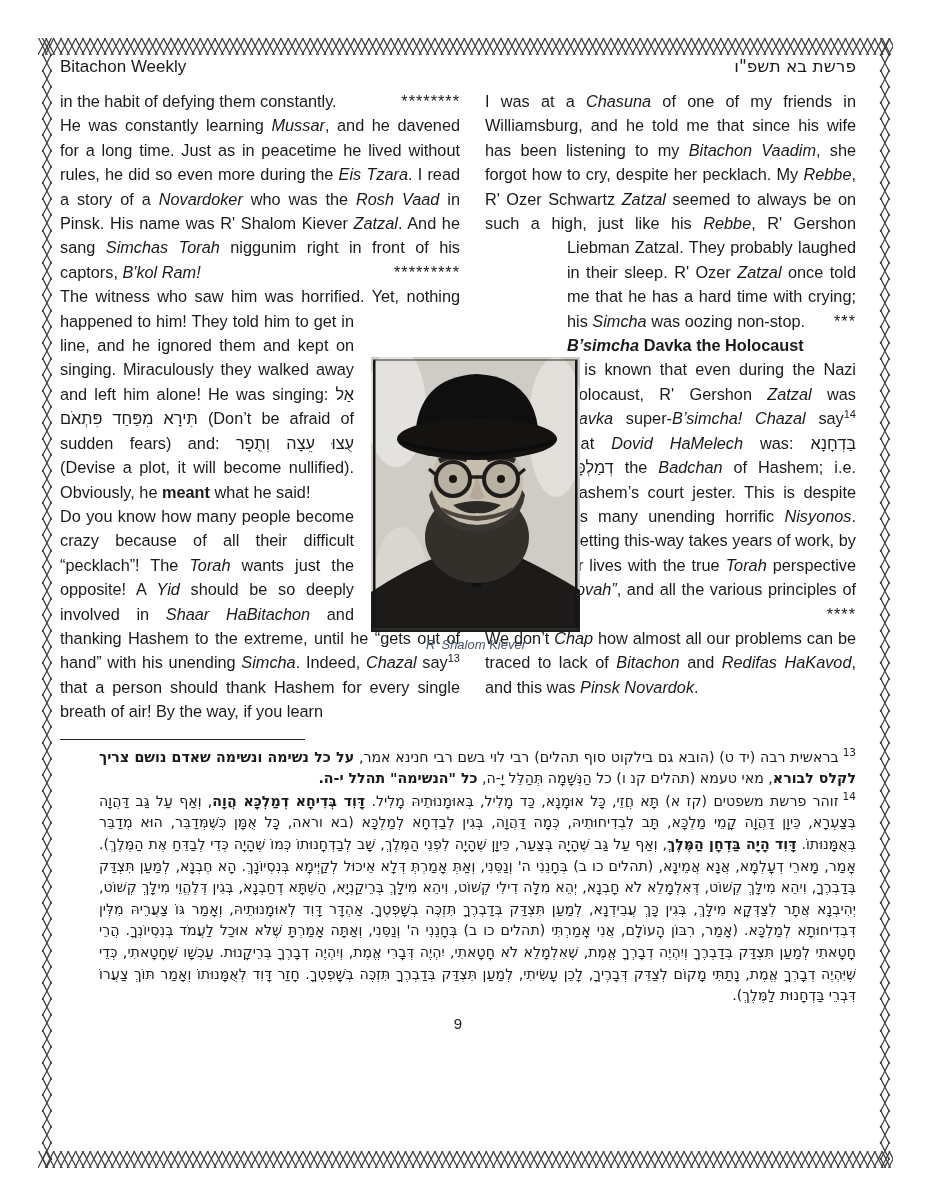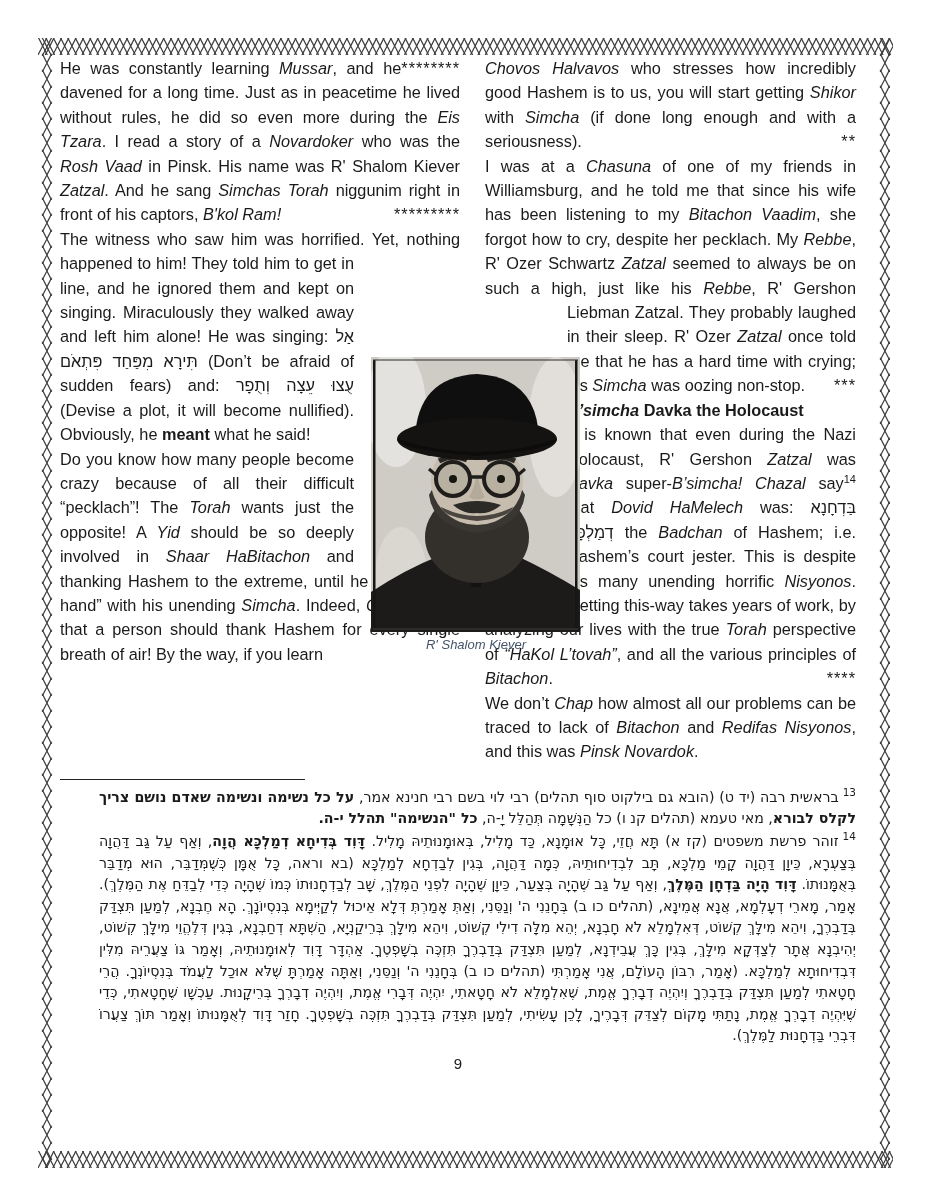--- a/index.html
+++ b/index.html
@@ -55,34 +55,37 @@
 
 <div class="page">
 
   <div class="bx bx-top">╳╳╳╳╳╳╳╳╳╳╳╳╳╳╳╳╳╳╳╳╳╳╳╳╳╳╳╳╳╳╳╳╳╳╳╳╳╳╳╳╳╳╳╳╳╳╳╳╳╳╳╳╳╳╳╳╳╳╳╳╳╳╳╳╳╳╳╳╳╳╳╳╳╳╳╳╳╳╳╳╳╳╳╳╳╳╳╳╳╳╳╳╳╳╳╳╳╳╳╳╳╳╳╳╳╳╳╳╳╳╳╳╳╳╳╳╳╳╳╳</div>
   <div class="bx bx-bottom">╳╳╳╳╳╳╳╳╳╳╳╳╳╳╳╳╳╳╳╳╳╳╳╳╳╳╳╳╳╳╳╳╳╳╳╳╳╳╳╳╳╳╳╳╳╳╳╳╳╳╳╳╳╳╳╳╳╳╳╳╳╳╳╳╳╳╳╳╳╳╳╳╳╳╳╳╳╳╳╳╳╳╳╳╳╳╳╳╳╳╳╳╳╳╳╳╳╳╳╳╳╳╳╳╳╳╳╳╳╳╳╳╳╳╳╳╳╳╳╳</div>
   <div class="bx bx-left">╳╳╳╳╳╳╳╳╳╳╳╳╳╳╳╳╳╳╳╳╳╳╳╳╳╳╳╳╳╳╳╳╳╳╳╳╳╳╳╳╳╳╳╳╳╳╳╳╳╳╳╳╳╳╳╳╳╳╳╳╳╳╳╳╳╳╳╳╳╳╳╳╳╳╳╳╳╳╳╳╳╳╳╳╳╳╳╳╳╳╳╳╳╳╳╳╳╳╳╳╳╳╳╳╳╳╳╳╳╳╳╳╳╳╳╳╳╳╳╳</div>
   <div class="bx bx-right">╳╳╳╳╳╳╳╳╳╳╳╳╳╳╳╳╳╳╳╳╳╳╳╳╳╳╳╳╳╳╳╳╳╳╳╳╳╳╳╳╳╳╳╳╳╳╳╳╳╳╳╳╳╳╳╳╳╳╳╳╳╳╳╳╳╳╳╳╳╳╳╳╳╳╳╳╳╳╳╳╳╳╳╳╳╳╳╳╳╳╳╳╳╳╳╳╳╳╳╳╳╳╳╳╳╳╳╳╳╳╳╳╳╳╳╳╳╳╳╳</div>
 
   <div class="content">
 
+    <div class="header">
+      <span>Bitachon Weekly</span>
+      <span class="heb">פרשת בא תשפ"ו</span>
+    </div>
 
     <div class="columns">
       <div class="col col-left">
-        <p class="para"><span class="stars">********</span></p>
+        <p class="para"><span>in the habit of defying them constantly.</span><span class="stars">********</span></p>
         <p class="para"><span>He was constantly learning </span><span class="i">Mussar</span><span>, and he davened for a long time. Just as in peacetime he lived without rules, he did so even more during the </span><span class="i">Eis Tzara</span><span>. I read a story of a </span><span class="i">Novardoker</span><span> who was the </span><span class="i">Rosh Vaad</span><span> in Pinsk. His name was R' Shalom Kiever </span><span class="i">Zatzal</span><span>. And he sang </span><span class="i">Simchas Torah</span><span> niggunim right in front of his captors, </span><span class="i">B'kol Ram!</span><span class="stars">*********</span></p>
         <p class="para"><span>The witness who saw him was horrified. Yet, </span><span class="sp-r"></span><span>nothing happened to him! They told him to get in line, and he ignored them and kept on singing. Miraculously they walked away and left him alone! He was singing: </span><span>אַל תִּירָא מִפַּחַד פִּתְאֹם</span><span> (Don’t be afraid of sudden fears) and: </span><span>עֻצוּ עֵצָה וְתֻפָר</span><span> (Devise a plot, it will become nullified). Obviously, he </span><span class="b">meant</span><span> what he said!</span></p>
         <p class="para"><span>Do you know how many people become crazy because of all their difficult “pecklach”! The </span><span class="i">Torah</span><span> wants just the opposite! A </span><span class="i">Yid</span><span> should be so deeply involved in </span><span class="i">Shaar HaBitachon</span><span> and thanking Hashem to the extreme, until he “gets out of hand” with his unending </span><span class="i">Simcha</span><span>. Indeed, </span><span class="i">Chazal</span><span> say</span><span class="sup">13</span><span> that a person should thank Hashem for every single breath of air! By the way, if you learn</span></p>
       </div>
       <div class="col col-right">
-        <p class="para"><span class="i">Chovos Halvavos</span><span> who stresses how incredibly good Hashem is to us, you will start getting </span><span class="i">Shikor</span><span> with </span><span class="i">Simcha</span><span> (if done long enough and with a seriousness).</span><span class="stars">**</span></p>
         <p class="para"><span>I was at a </span><span class="i">Chasuna</span><span> of one of my friends in Williamsburg, and he told me that since his wife has been listening to my </span><span class="i">Bitachon Vaadim</span><span>, she forgot how to cry, despite her pecklach. My </span><span class="i">Rebbe</span><span>, R' Ozer Schwartz </span><span class="i">Zatzal</span><span> seemed to always be on such a high, just like his </span><span class="i">Rebbe</span><span>, R' Gershon Liebman </span><span class="sp-l"></span><span>Zatzal. They probably laughed in their sleep. R' Ozer </span><span class="i">Zatzal</span><span> once told me that he has a hard time with crying; his </span><span class="i">Simcha</span><span> was oozing non-stop.</span><span class="stars">***</span></p>
         <p class="para h-indent"><span class="bi">B’simcha</span><span class="b"> Davka the Holocaust</span></p>
         <p class="para"><span>It is known that even during the Nazi Holocaust, R' Gershon </span><span class="i">Zatzal</span><span> was </span><span class="i">Davka</span><span> super-</span><span class="i">B’simcha! Chazal</span><span> say</span><span class="sup">14</span><span> that </span><span class="i">Dovid HaMelech</span><span> was: </span><span>בַּדְחָנָא דְמַלְכָּא</span><span> the </span><span class="i">Badchan</span><span> of Hashem; i.e. Hashem’s court jester. This is despite his many unending horrific </span><span class="i">Nisyonos</span><span>. Getting this-way takes years of work, by analyzing our lives with the true </span><span class="i">Torah</span><span> perspective of </span><span class="i">“HaKol L’tovah”</span><span>, and all the various principles of </span><span class="i">Bitachon</span><span>.</span><span class="stars">****</span></p>
-        <p class="para"><span>We don’t </span><span class="i">Chap</span><span> how almost all our problems can be traced to lack of </span><span class="i">Bitachon</span><span> and </span><span class="i">Redifas Nisyonos</span><span>, and this was </span><span class="i">Pinsk Novardok</span><span>.</span></p>
+        <p class="para"><span>We don’t </span><span class="i">Chap</span><span> how almost all our problems can be traced to lack of </span><span class="i">Bitachon</span><span> and </span><span class="i">Redifas HaKavod</span><span>, and this was </span><span class="i">Pinsk Novardok</span><span>.</span></p>
       </div>
     </div>
 
     <div class="footnote-sep"></div>
 
     <div class="footnotes">
       <p class="fn"><span class="fn-num">13</span><span><span>בראשית רבה (יד ט) (הובא גם בילקוט סוף תהלים) רבי לוי בשם רבי חנינא אמר, </span><span class="b">על כל נשימה ונשימה שאדם נושם צריך לקלס לבורא</span><span>, מאי טעמא (תהלים קנ ו) כל הַנְּשָׁמָה תְּהַלֵּל יָ-ה, </span><span class="b">כל "הנשימה" תהלל י-ה.</span></span></p>
       <p class="fn"><span class="fn-num">14</span><span><span>זוהר פרשת משפטים (קז א) תָּא חֲזֵי, כָּל אוּמָנָא, כַּד מָלִיל, בְּאוּמָנוּתֵיהּ מָלִיל. </span><span class="b">דָּוִד בְּדִיחָא דְמַלְכָּא הֲוָה</span><span>, וְאַף עַל גַּב דַּהֲוָה בְּצַעְרָא, כֵּיוָן דַּהֲוָה קָמֵי מַלְכָּא, תָּב לִבְדִיחוּתֵיהּ, כְּמָה דַּהֲוָה, בְּגִין לְבַדְחָא לְמַלְכָּא (בא וראה, כָּל אֻמָּן כְּשֶׁמְּדַבֵּר, הוּא מְדַבֵּר בְּאֻמָּנוּתוֹ. </span><span class="b">דָּוִד הָיָה בַּדְחָן הַמֶּלֶךְ</span><span>, וְאַף עַל גַּב שֶׁהָיָה בְּצַעַר, כֵּיוָן שֶׁהָיָה לִפְנֵי הַמֶּלֶךְ, שָׁב לְבַדְחָנוּתוֹ כְּמוֹ שֶׁהָיָה כְּדֵי לְבַדֵּחַ אֶת הַמֶּלֶךְ). אָמַר, מָארֵי דְעָלְמָא, אֲנָא אֲמֵינָא, (תהלים כו ב) בְּחָנֵנִי ה' וְנַסֵּנִי, וְאַתְּ אָמַרְתְּ דְּלָא אֵיכוּל לְקַיְּימָא בְּנִסְיוֹנָךְ. הָא חֶבְנָא, לְמַעַן תִּצְדַּק בְּדַבְרֶךָ, וִיהֵא מִילָּךְ קְשׁוֹט, דְּאִלְמָלֵא לֹא חָבְנָא, יְהֵא מִלָּה דִילִי קְשׁוֹט, וִיהֵא מִילָּךְ בְּרֵיקַנְיָא, הַשְׁתָּא דְחַבְנָא, בְּגִין דְּלֶהֱוֵי מִילָּךְ קְשׁוֹט, יְהִיבְנָא אֲתָר לְצַדְּקָא מִילָּךְ, בְּגִין כָּךְ עֲבֵידְנָא, לְמַעַן תִּצְדַּק בְּדַבְרֶךָ תִּזְכֶּה בְשָׁפְטֶךָ. אַהְדָּר דָּוִד לְאוּמָנוּתֵיהּ, וְאָמַר גּוֹ צַעֲרֵיהּ מִלִּין דִּבְדִיחוּתָא לְמַלְכָּא. (אָמַר, רִבּוֹן הָעוֹלָם, אֲנִי אָמַרְתִּי (תהלים כו ב) בְּחָנֵנִי ה' וְנַסֵּנִי, וְאַתָּה אָמַרְתָּ שֶׁלֹּא אוּכַל לַעֲמֹד בְּנִסְיוֹנְךָ. הֲרֵי חָטָאתִי לְמַעַן תִּצְדַּק בְּדַבְרֶךָ וְיִהְיֶה דְבָרְךָ אֱמֶת, שֶׁאִלְמָלֵא לֹא חָטָאתִי, יִהְיֶה דְּבָרִי אֱמֶת, וְיִהְיֶה דְבָרְךָ בְּרֵיקָנוּת. עַכְשָׁו שֶׁחָטָאתִי, כְּדֵי שֶׁיִּהְיֶה דְבָרְךָ אֱמֶת, נָתַתִּי מָקוֹם לְצַדֵּק דְּבָרֶיךָ, לָכֵן עָשִׂיתִי, לְמַעַן תִּצְדַּק בְּדַבְרֶךָ תִּזְכֶּה בְשָׁפְטֶךָ. חָזַר דָּוִד לְאֻמָּנוּתוֹ וְאָמַר תּוֹךְ צַעֲרוֹ דִּבְרֵי בַּדְחָנוּת לַמֶּלֶךְ).</span></span></p>
     </div>
 

